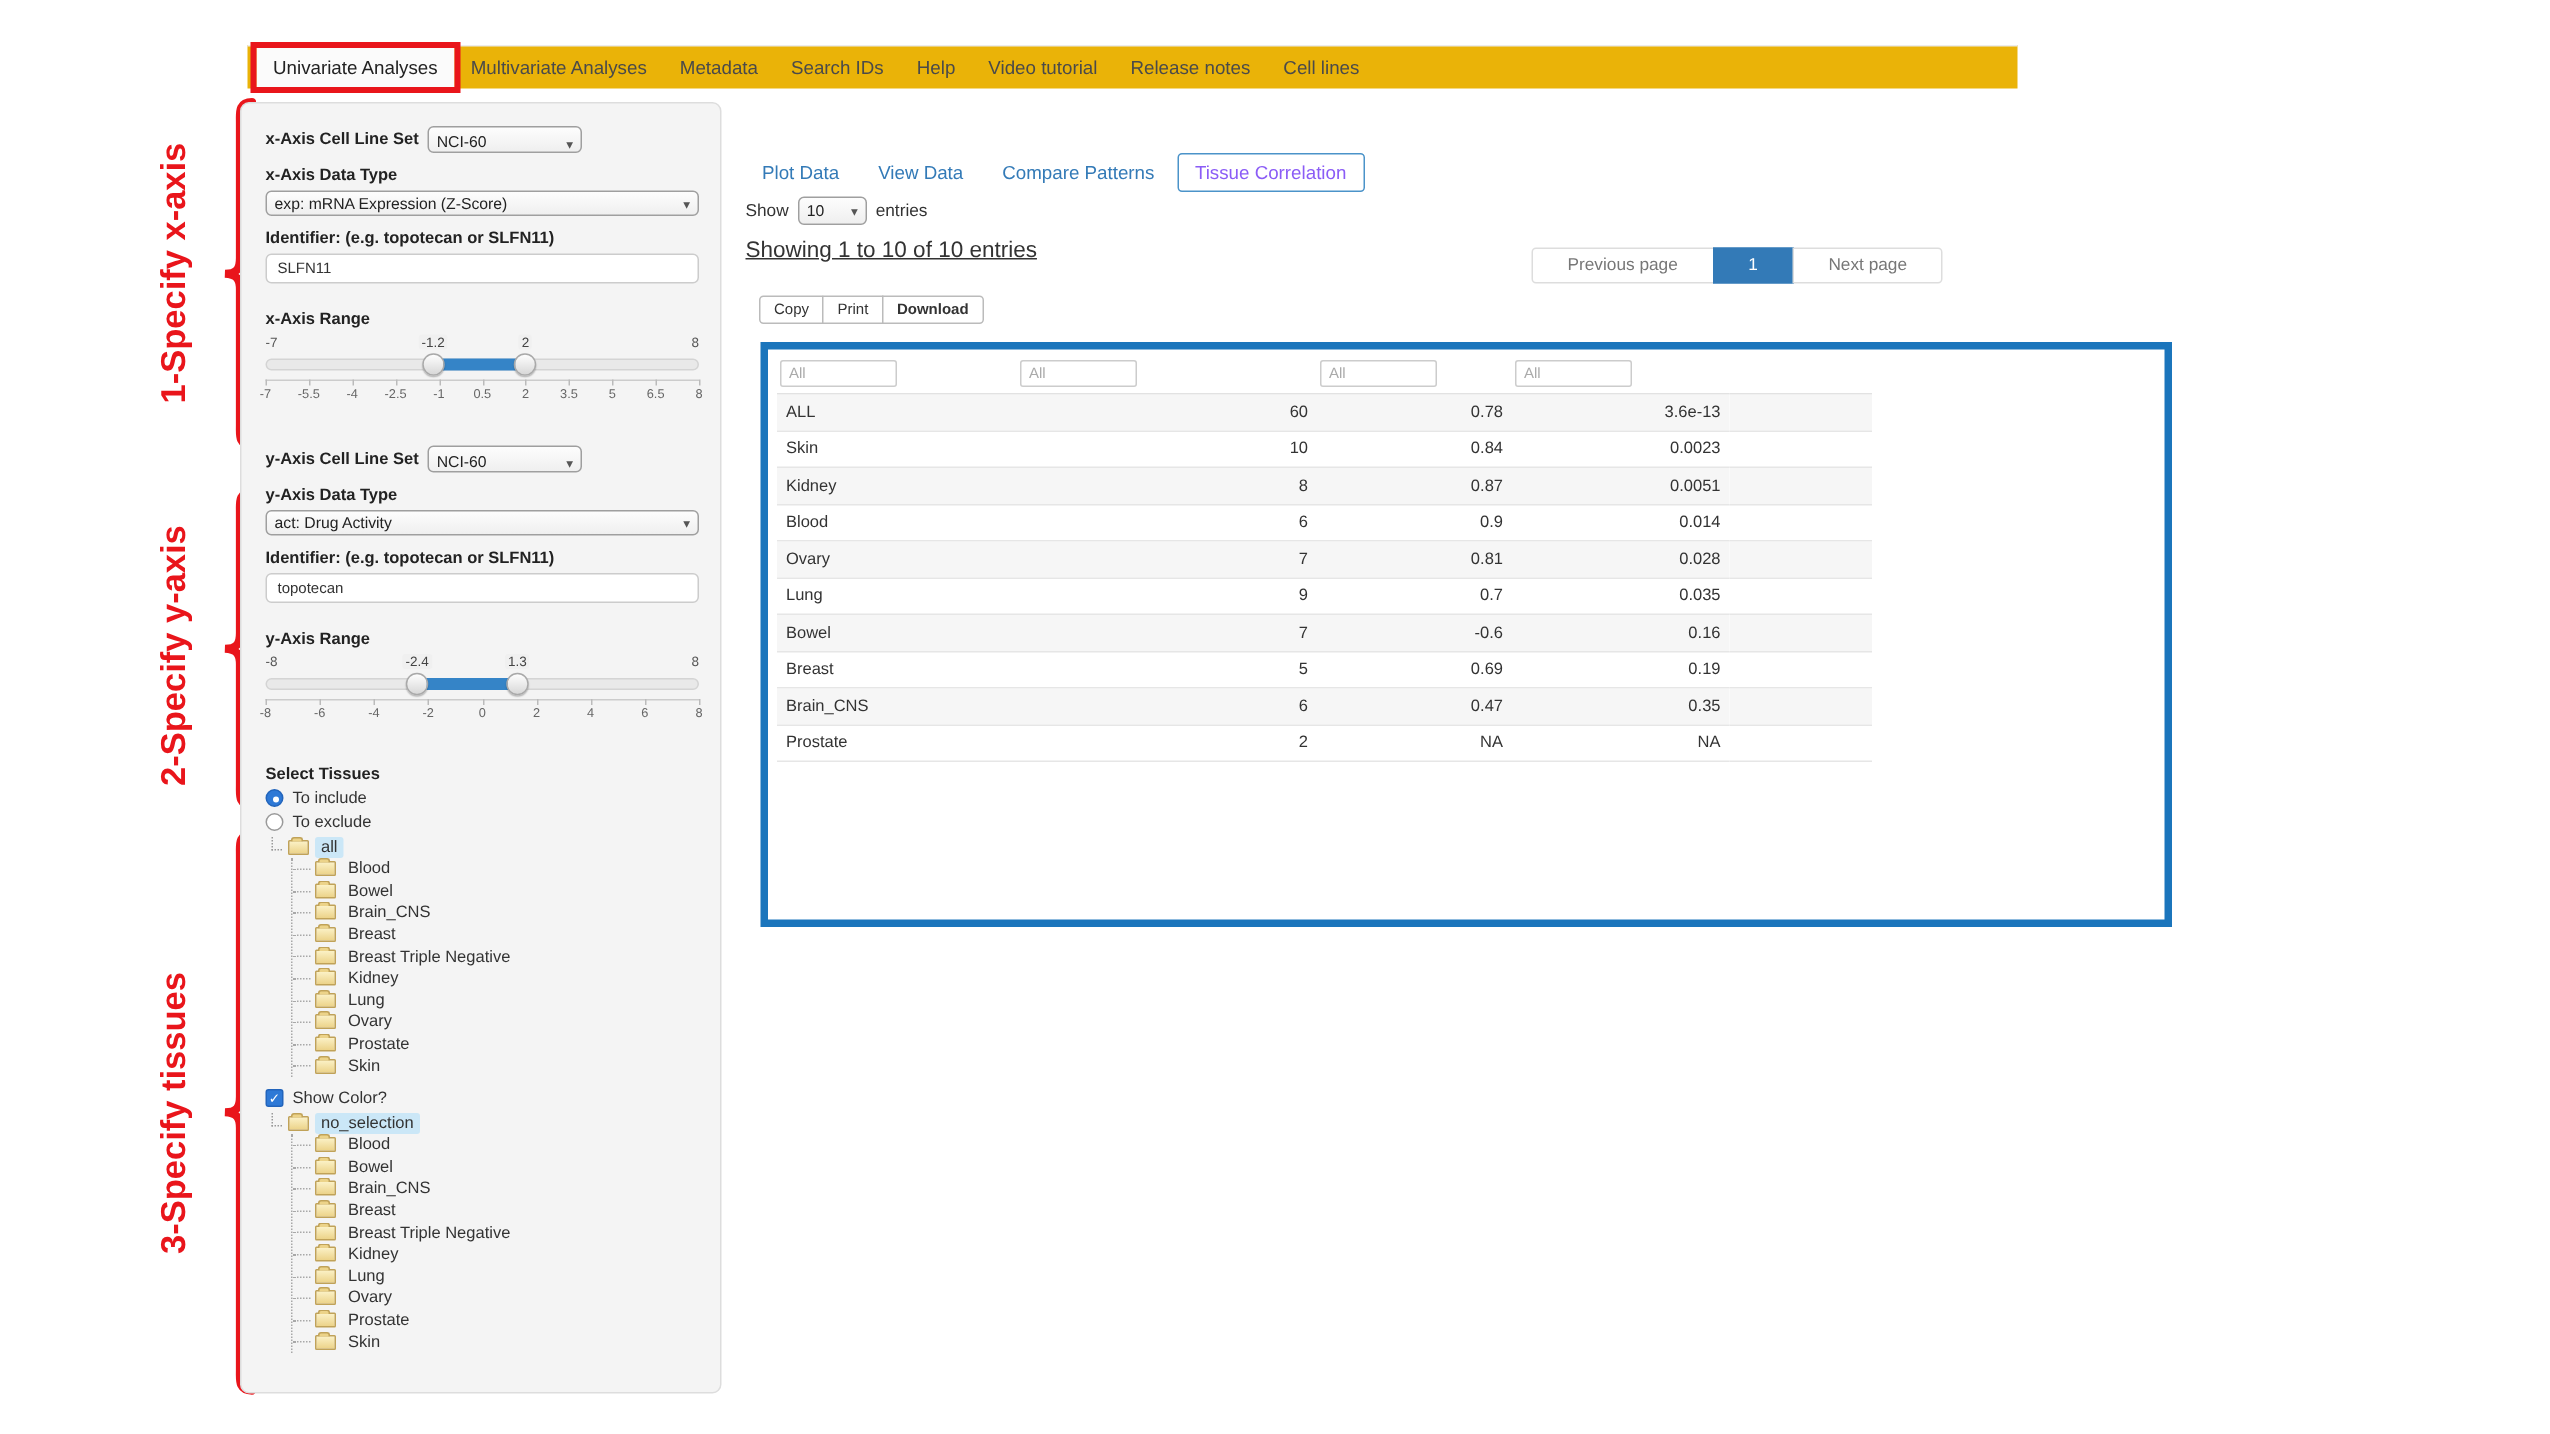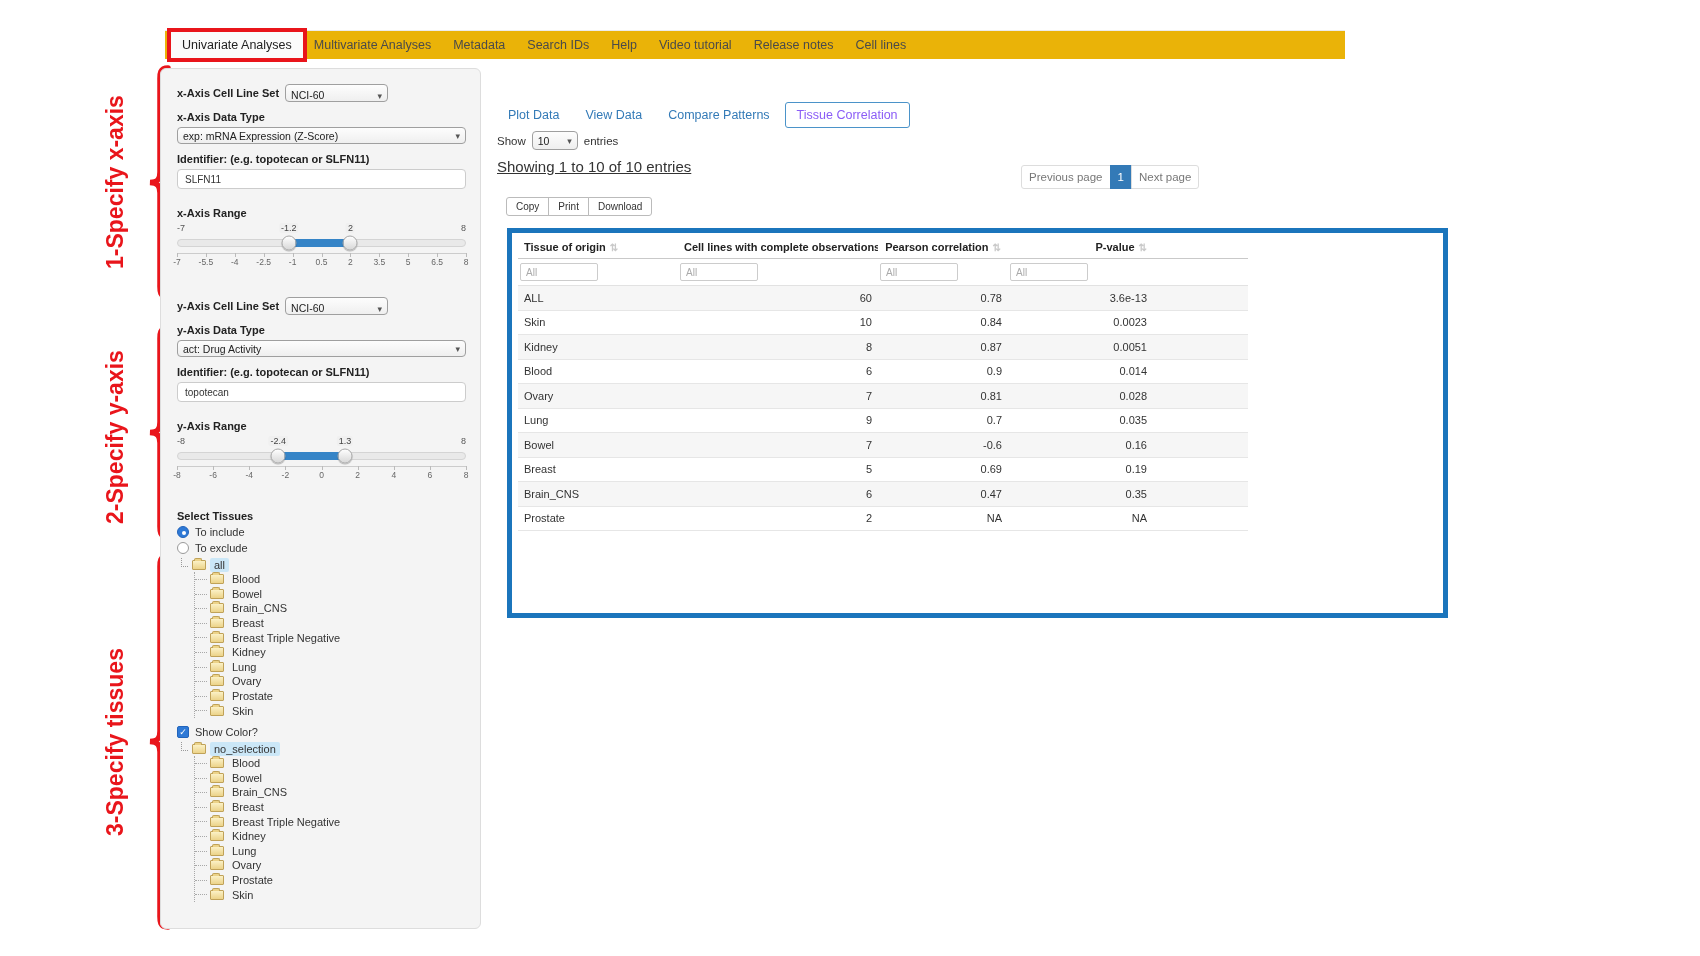--- a/index.html
+++ b/index.html
@@ -77,29 +77,29 @@
   .citation{left:500px;top:72px;width:930px;text-align:center;font-size:10.5px;color:#222;}
   .citation a{color:var(--link);text-decoration:none;font-size:10.5px;}
   .citation .line2{margin-top:4px;}
   .main-tabs{left:497px;top:102px;display:flex;align-items:center;gap:4px;}
   .main-tab{color:var(--link);font-size:12.5px;padding:5px 11px;cursor:pointer;}
   .main-tab.active{color:#8b5cf6;border:1.5px solid #4b93c9;border-radius:3px;background:#fff;}
   .show-entries{left:497px;top:131px;display:flex;align-items:center;gap:6px;font-size:11.5px;color:#333;}
   .entries-select{width:46px;height:19px;}
   .showing-text{left:497px;top:158px;font-size:15px;color:#333;text-decoration:underline;}
   .pagination{left:1022px;top:165px;display:flex;font-size:11.5px;}
-  .page-btn{border:1px solid #ddd;background:#fff;color:#777;padding:5px 7px;margin-left:-1px;cursor:pointer;}
+  .page-btn{border:1px solid #ddd;background:#fff;color:#777;padding:5px 23px;margin-left:-1px;cursor:pointer;}
   .page-btn.first{border-radius:3px 0 0 3px;}
   .page-btn.last{border-radius:0 3px 3px 0;}
   .page-btn.active{background:var(--link);border-color:var(--link);color:#fff;}
   .export-group{left:507px;top:197px;display:flex;}
   .export-btn{border:1px solid #bbb;background:#fff;color:#333;font-size:10px;padding:3px 9px;
     margin-left:-1px;cursor:pointer;}
   .export-btn:first-child{border-radius:3px 0 0 3px;}
-  .export-btn:last-child{border-radius:0 3px 3px 0;}
+  .export-btn:last-child{border-radius:0 3px 3px 0;font-weight:bold;}
 
   .blue-box{left:507px;top:228px;width:941px;height:390px;border:5px solid var(--accent);background:#fff;}
   .dt{border-collapse:collapse;margin:3px 0 0 6px;table-layout:fixed;width:730px;font-size:11px;}
   .dt th,.dt td{padding:5px 6px;overflow:hidden;white-space:nowrap;}
   .dt thead th{font-weight:bold;color:#222;border-bottom:1px solid #c9c9c9;font-size:11px;}
   .dt .h-left{text-align:left;} .dt .h-center{text-align:center;} .dt .h-right{text-align:right;}
   .sort-icon{color:#c9c9c9;font-size:10px;margin-left:4px;}
   .dt .filter-row th{border-bottom:1px solid #e2e2e2;padding:4px 2px;font-weight:normal;text-align:left;}
   .filter-input{width:78px;height:18px;border:1px solid #ccc;border-radius:2px;font-size:10px;
     color:#333;padding:0 5px;font-family:"Liberation Sans",sans-serif;}
@@ -391,27 +391,20 @@
 <div class="abs blue-box">
   <table class="dt">
     <colgroup>
       <col style="width:160px">
         <col style="width:200px">
         <col style="width:130px">
         <col style="width:145px">
         <col style="width:95px">
     </colgroup>
     <thead>
-        <tr>
-          <th class="h-left"><span>Tissue of origin</span><span class="sort-icon">⇅</span></th>
-          <th class="h-center"><span>Cell lines with complete observations</span></th>
-          <th class="h-center"><span>Pearson correlation</span><span class="sort-icon">⇅</span></th>
-          <th class="h-right"><span>P-value</span><span class="sort-icon">⇅</span></th>
-          <th></th>
-        </tr>
         <tr class="filter-row">
           <th><input class="filter-input" placeholder="All" style=""></th>
           <th><input class="filter-input" placeholder="All" style=""></th>
           <th><input class="filter-input" placeholder="All" style=""></th>
           <th><input class="filter-input" placeholder="All" style=""></th>
           <th></th>
         </tr>
       </thead>
     <tbody>
         <tr>

